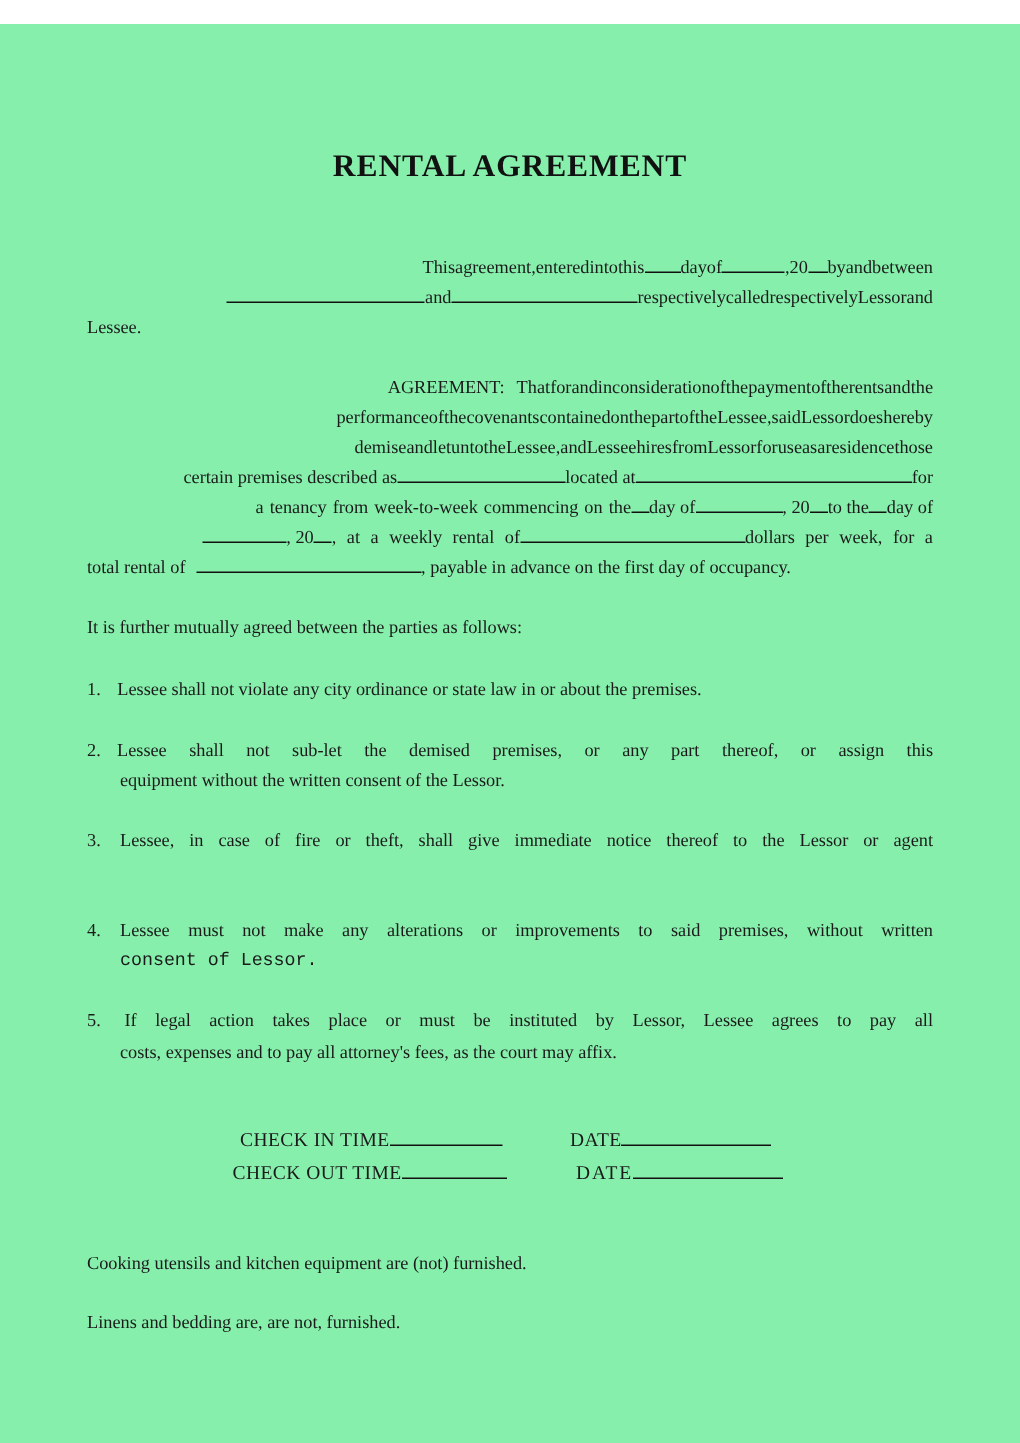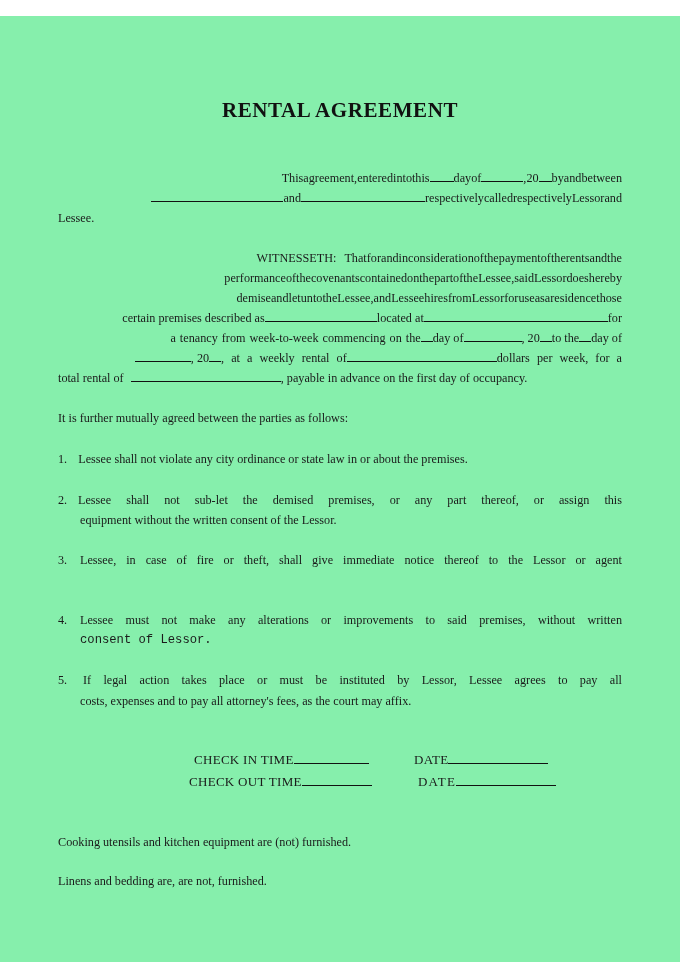--- a/index.html
+++ b/index.html
@@ -14,21 +14,21 @@
       position: absolute; left: 58px; width: 564px;
       font-family: "Liberation Serif", "DejaVu Serif", serif; font-size: 12.2px;
       line-height: 20px; height: 20px; white-space: nowrap; color: #1a1a1a;
     }
     .just { display: flex; justify-content: flex-end; align-items: baseline; }
     .just > span { display: inline-block; }
     .blank { display: inline-block; border-bottom: 1px solid #111; height: 12px; vertical-align: baseline; }
     .ind { left: 80px; width: 542px; }
     .sig {
       position: absolute; font-family: "Liberation Serif", "DejaVu Serif", serif;
-      font-size: 13px; line-height: 20px; white-space: nowrap; color: #1a1a1a; letter-spacing: 0.3px; margin-left: 34px;
+      font-size: 13px; line-height: 20px; white-space: nowrap; color: #1a1a1a; letter-spacing: 0.3px;
     }
   </style>
 </head>
 <body>
 
 <div class="page">
 
   <div class="title">RENTAL AGREEMENT</div>
 
   <div class="line just" style="top:152px;">
@@ -51,21 +51,21 @@
     <span class="blank" style="width:124px"></span>
     <span>respectively</span>
     <span>called</span>
     <span>respectively</span>
     <span>Lessor</span>
     <span>and</span>
   </div>
   <div class="line" style="top:192px;">Lessee.</div>
 
   <div class="line just" style="top:232px;">
-    <span style="margin-right:8px">WITNESSETH:</span>
+    <span style="margin-right:8px">AGREEMENT:</span>
     <span>That</span>
     <span>for</span>
     <span>and</span>
     <span>in</span>
     <span>consideration</span>
     <span>of</span>
     <span>the</span>
     <span>payment</span>
     <span>of</span>
     <span>the</span>

